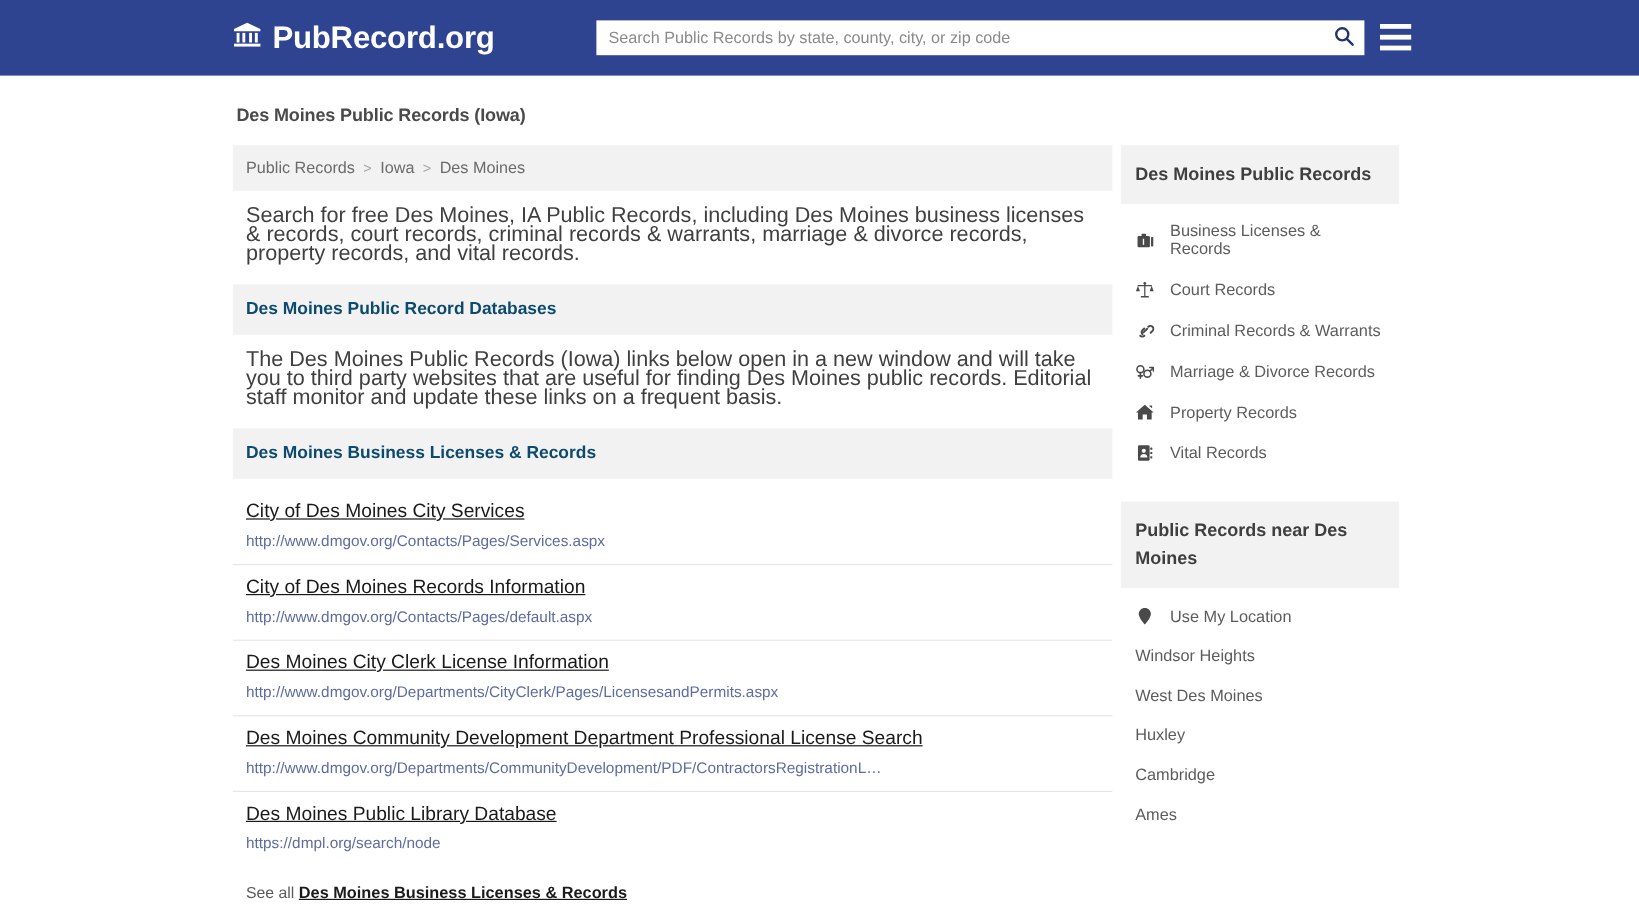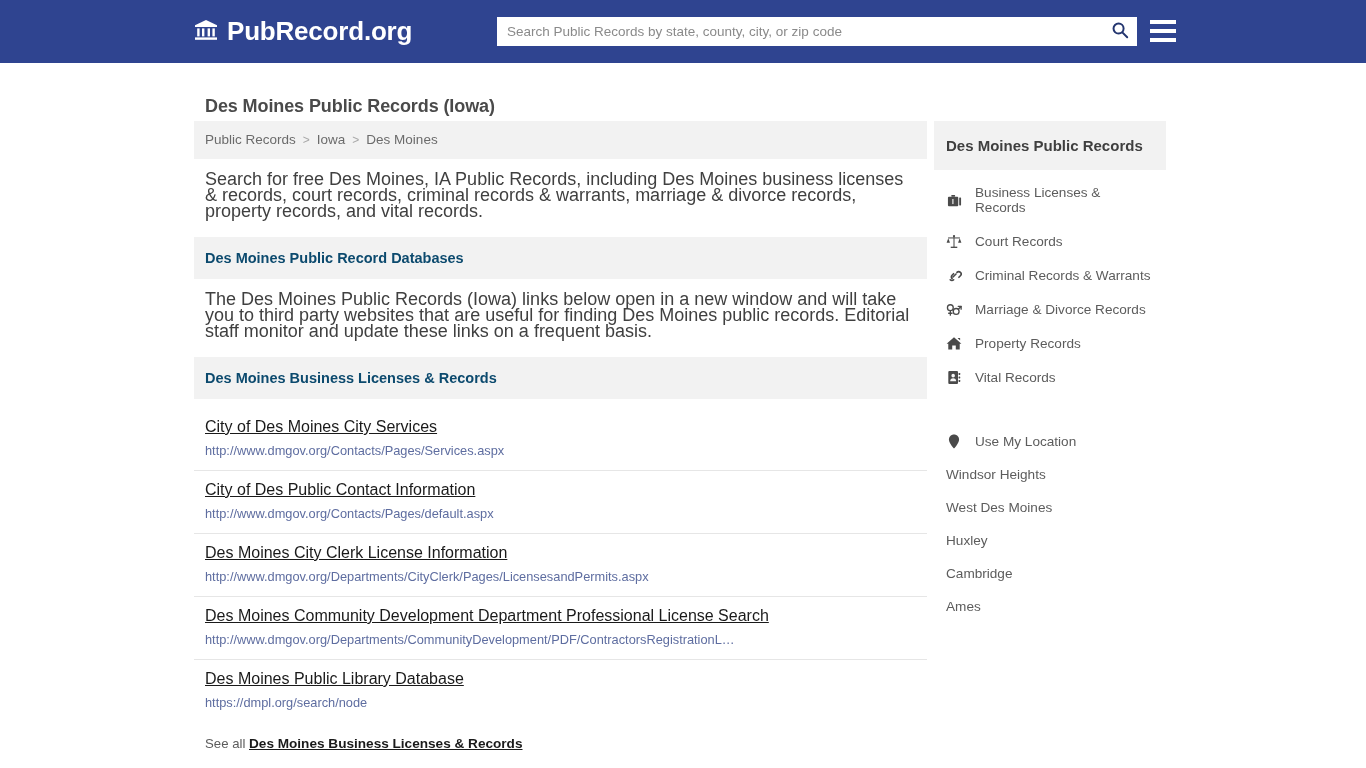--- a/index.html
+++ b/index.html
@@ -86,24 +86,24 @@
 
   
   .page {
     position: relative;
     width: 1366px;
   }
   .page-title {
     position: absolute;
     left: 197px;
     top: 25px;
-    font-size: 18px;
+    font-size: 15px;
     font-weight: bold;
     color: #4a4a4a;
-    margin: 8px;
+    margin: 0;
     letter-spacing: -0.1px;
   }
   .content-col {
     position: absolute;
     left: 194px;
     top: 58px;
     width: 733px;
   }
   .side-col {
     position: absolute;
@@ -275,21 +275,21 @@
     <div class="section-head" style="margin-top:12px;">Des Moines Business Licenses &amp; Records</div>
 
     <div class="link-list">
 
       <div class="link-row">
         <a class="link-title" href="#">City of Des Moines City Services</a>
         <div class="link-url">http://www.dmgov.org/Contacts/Pages/Services.aspx</div>
       </div>
 
       <div class="link-row">
-        <a class="link-title" href="#">City of Des Public Contact Information</a>
+        <a class="link-title" href="#">City of Des Moines Records Information</a>
         <div class="link-url">http://www.dmgov.org/Contacts/Pages/default.aspx</div>
       </div>
 
       <div class="link-row">
         <a class="link-title" href="#">Des Moines City Clerk License Information</a>
         <div class="link-url">http://www.dmgov.org/Departments/CityClerk/Pages/LicensesandPermits.aspx</div>
       </div>
 
       <div class="link-row">
         <a class="link-title" href="#">Des Moines Community Development Department Professional License Search</a>
@@ -384,20 +384,21 @@
             <rect x="12.4" y="10.8" width="1.8" height="2" rx="0.5"></rect>
             <circle cx="6.6" cy="6" r="1.9" fill="#f7f7f7"></circle>
             <path d="M3.4 12 a3.2 3.2 0 0 1 6.4 0 Z" fill="#f7f7f7"></path>
           </svg>
         </span>
         <span class="lbl">Vital Records</span>
       </li>
     </ul>
 
     <div class="side-block-2">
+      <div class="side-head">Public Records near Des Moines</div>
 
       <ul class="side-list nearby-list">
 
         <li class="side-item">
           <span class="ico">
             <svg width="12" height="15" viewBox="0 0 12 16" fill="#4a4a4a">
               <path d="M6 0.6 C2.9 0.6 0.6 3 0.6 6 C0.6 9.6 6 15.4 6 15.4 C6 15.4 11.4 9.6 11.4 6 C11.4 3 9.1 0.6 6 0.6 Z"></path>
             </svg>
           </span>
           <span class="lbl">Use My Location</span>

